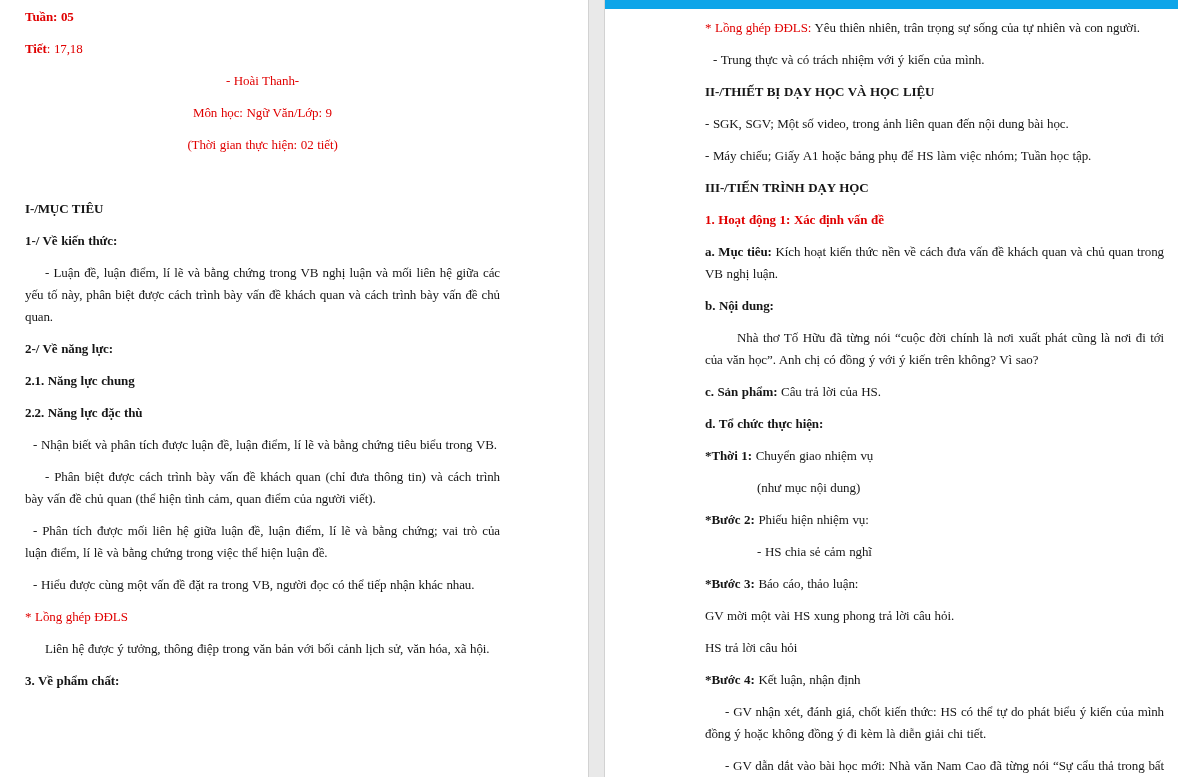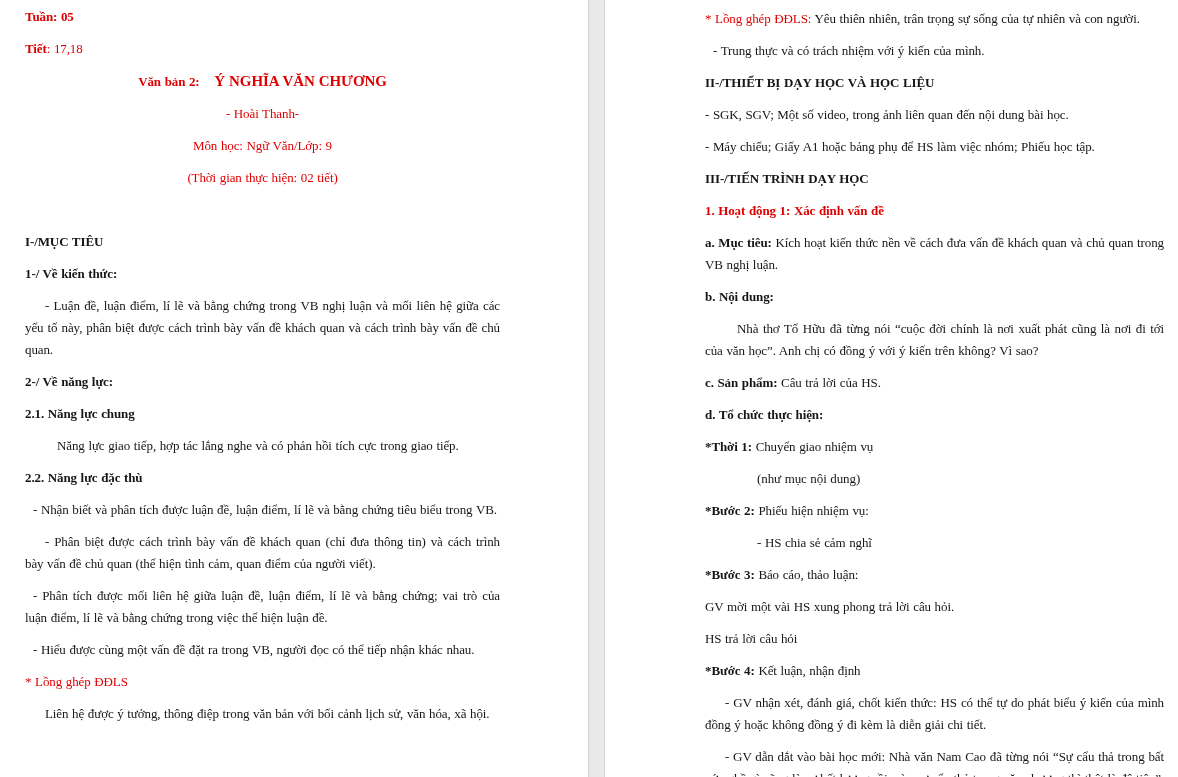--- a/index.html
+++ b/index.html
@@ -8,21 +8,21 @@
     width:1178px;height:777px;overflow:hidden;background:#ffffff;
     font-family:"Liberation Serif","DejaVu Serif",serif;
   }
   .canvas{position:relative;width:1178px;height:777px;display:flex;background:#0ea5e9;}
   .page{box-sizing:border-box;background:#ffffff;}
   .page-left{width:588px;padding:6px 88px 0 25px;}
   .gutter{
     width:17px;flex:0 0 17px;background:#e9e9e9;
     border-left:1px solid #d2d2d2;border-right:1px solid #d2d2d2;box-sizing:border-box;
   }
-  .page-right{flex:1;padding:8px 14px 0 100px;}
+  .page-right{flex:1;padding:8px 14px 0 100px;margin-top:9px;}
   p.para{
     margin:0 0 10px 0;font-size:13px;line-height:22px;color:#161616;
     letter-spacing:-0.1px;word-spacing:0.5px;
   }
   .c{text-align:center;}
   .j{text-align:justify;}
   .ind-s{text-indent:8px;}
   .ind-m{text-indent:20px;}
   .ind-l{text-indent:32px;}
   .ind-xl{text-indent:52px;}
@@ -31,46 +31,45 @@
   span.red{color:#e00000;}
   span.lg{font-size:15px;}
 </style>
 </head>
 <body>
 
 <div class="canvas">
   <div class="page page-left" id="pageLeft">
       <p class="para"><span class="b red">Tuần: 05</span></p>
       <p class="para"><span class="b red">Tiết</span><span class="red">: 17,18</span></p>
-      <p class="para c"><span class="b red">Văn bản 2:</span><span class="b red">&nbsp;&nbsp;&nbsp;&nbsp;</span><span class="b red lg">Ý NGHĨA VĂN CHƯƠNG</span></p>
       <p class="para c"><span class="red">- Hoài Thanh-</span></p>
       <p class="para c"><span class="red">Môn học: Ngữ Văn/Lớp: 9</span></p>
       <p class="para c"><span class="red">(Thời gian thực hiện: 02 tiết)</span></p>
       <p class="para">&nbsp;</p>
       <p class="para"><span class="b">I-/MỤC TIÊU</span></p>
       <p class="para"><span class="b">1-/ Về kiến thức:</span></p>
       <p class="para j ind-m"><span>- Luận đề, luận điểm, lí lẽ và bằng chứng trong VB nghị luận và mối liên hệ giữa các yếu tố này, phân biệt được cách trình bày vấn đề khách quan và cách trình bày vấn đề chủ quan.</span></p>
       <p class="para"><span class="b">2-/ Về năng lực:</span></p>
       <p class="para"><span class="b">2.1. Năng lực chung</span></p>
-      <p class="para j ind-l"><span>Năng lực giao tiếp, hợp tác lắng nghe và có phản hồi tích cực trong giao tiếp.</span></p>
       <p class="para"><span class="b">2.2. Năng lực đặc thù</span></p>
       <p class="para j ind-s"><span>- Nhận biết và phân tích được luận đề, luận điểm, lí lẽ và bằng chứng tiêu biểu trong VB.</span></p>
       <p class="para j ind-m"><span>- Phân biệt được cách trình bày vấn đề khách quan (chỉ đưa thông tin) và cách trình bày vấn đề chủ quan (thể hiện tình cảm, quan điểm của người viết).</span></p>
       <p class="para j ind-s"><span>- Phân tích được mối liên hệ giữa luận đề, luận điểm, lí lẽ và bằng chứng; vai trò của luận điểm, lí lẽ và bằng chứng trong việc thể hiện luận đề.</span></p>
       <p class="para j ind-s"><span>- Hiểu được cùng một vấn đề đặt ra trong VB, người đọc có thể tiếp nhận khác nhau.</span></p>
       <p class="para"><span class="red">* Lồng ghép ĐĐLS</span></p>
       <p class="para j ind-m"><span>Liên hệ được ý tưởng, thông điệp trong văn bản với bối cảnh lịch sử, văn hóa, xã hội.</span></p>
+      <p class="para"><span class="b">3. Về phẩm chất:</span></p>
     </div>
   <div class="gutter"></div>
   <div class="page page-right" id="pageRight">
       <p class="para j"><span class="red">* Lồng ghép ĐĐLS: </span><span>Yêu thiên nhiên, trân trọng sự sống của tự nhiên và con người.</span></p>
       <p class="para ind-s"><span>- Trung thực và có trách nhiệm với ý kiến của mình.</span></p>
       <p class="para"><span class="b">II-/THIẾT BỊ DẠY HỌC VÀ HỌC LIỆU</span></p>
       <p class="para"><span>- SGK, SGV;  Một số video, trong ảnh liên quan đến nội dung bài học.</span></p>
-      <p class="para"><span>- Máy chiếu;  Giấy A1 hoặc bảng phụ để HS làm việc nhóm; Phiếu học tập.</span></p>
+      <p class="para"><span>- Máy chiếu;  Giấy A1 hoặc bảng phụ để HS làm việc nhóm; Tuần học tập.</span></p>
       <p class="para"><span class="b">III-/TIẾN TRÌNH DẠY HỌC</span></p>
       <p class="para"><span class="b red">1. Hoạt động 1: Xác định vấn đề</span></p>
       <p class="para j"><span class="b">a. Mục tiêu: </span><span>Kích hoạt kiến thức nền về cách đưa vấn đề khách quan và chủ quan trong VB nghị luận.</span></p>
       <p class="para"><span class="b">b. Nội dung:</span></p>
       <p class="para j ind-l"><span class="i">Nhà thơ Tố Hữu đã từng nói “cuộc đời chính là nơi xuất phát cũng là nơi đi tới của văn học”.  Anh chị có đồng ý với ý kiến trên không? Vì sao?</span></p>
       <p class="para"><span class="b">c. Sản phẩm: </span><span>Câu trả lời của HS.</span></p>
       <p class="para"><span class="b">d. Tổ chức thực hiện:</span></p>
       <p class="para"><span class="b">*Thời 1: </span><span>Chuyển giao nhiệm vụ</span></p>
       <p class="para ind-xl"><span>(như mục nội dung)</span></p>
       <p class="para"><span class="b">*Bước 2: </span><span>Phiếu hiện nhiệm vụ:</span></p>

